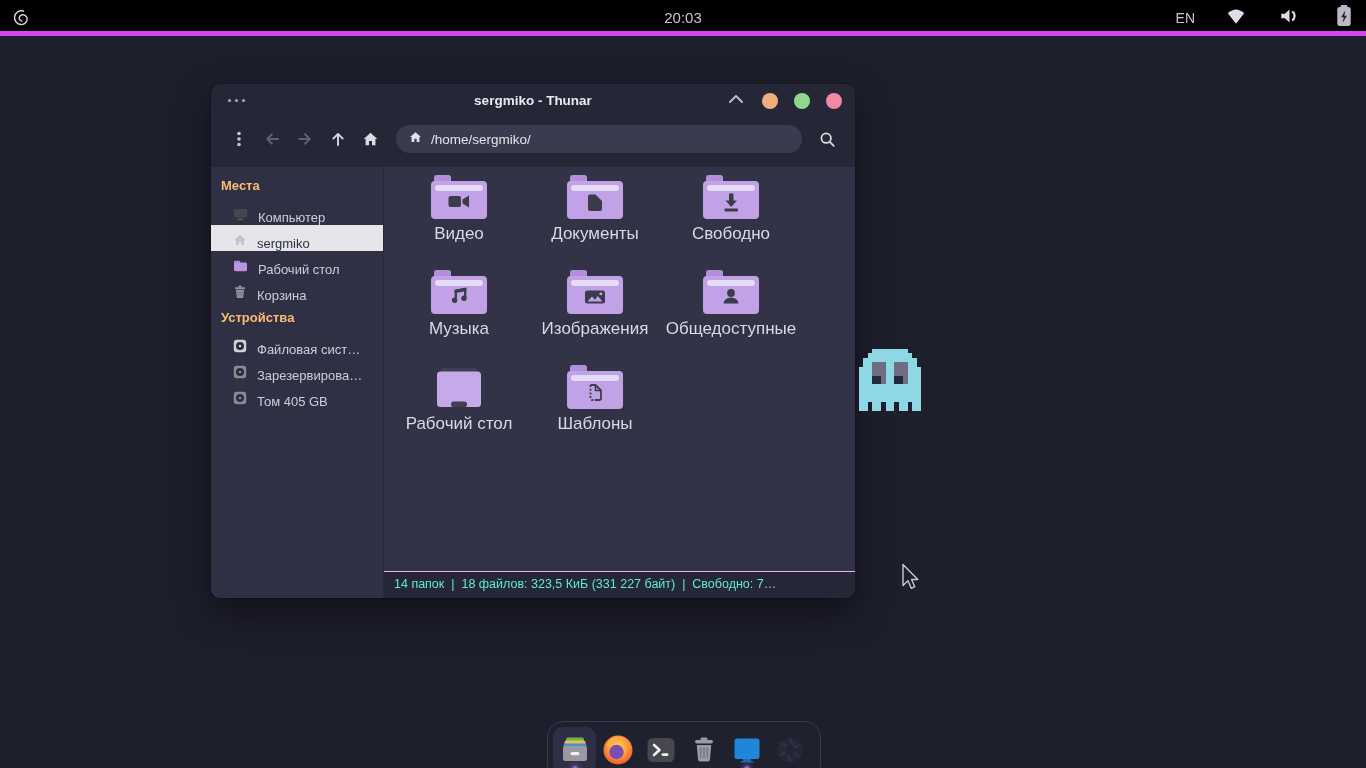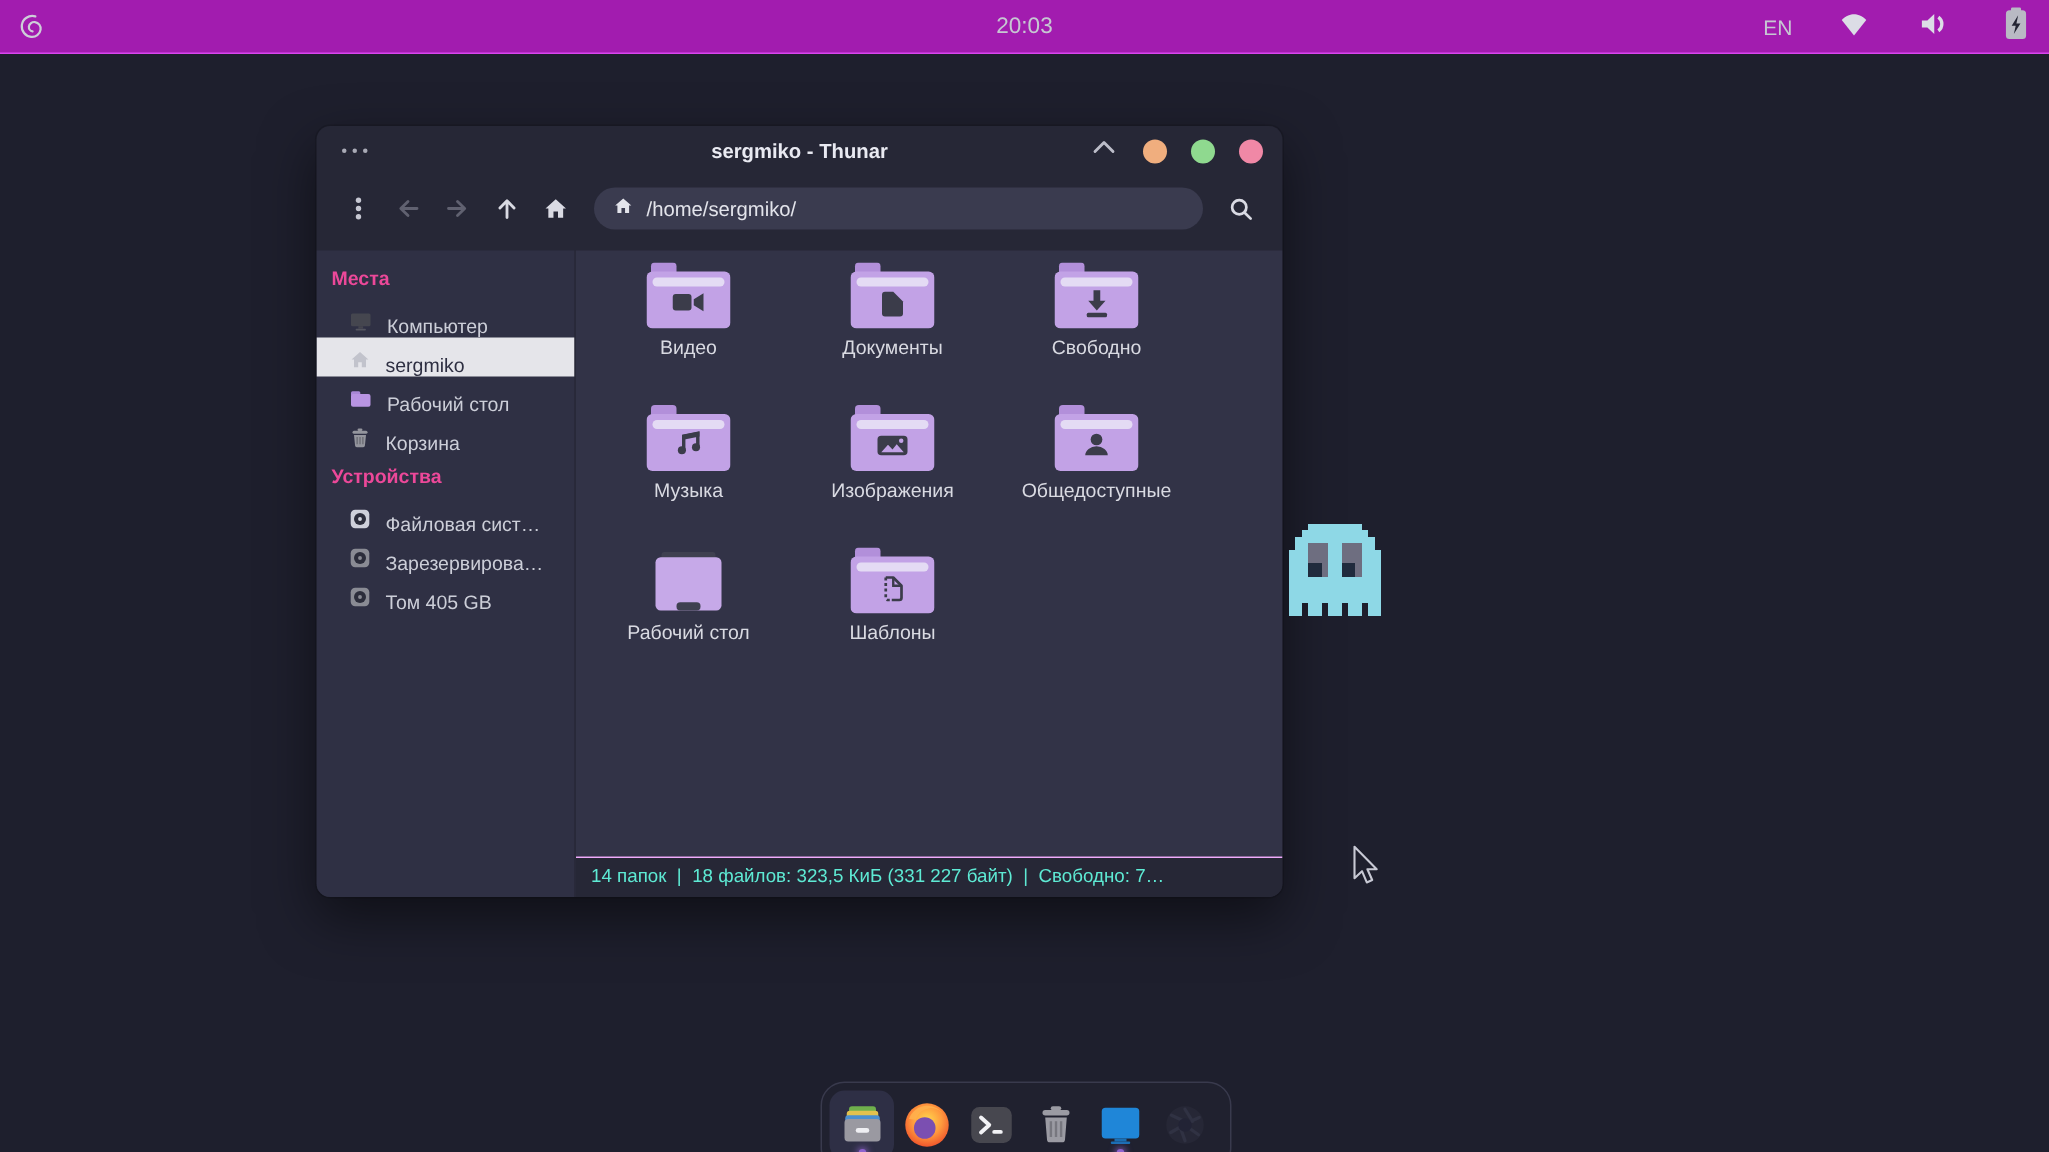--- a/index.html
+++ b/index.html
@@ -1,21 +1,21 @@
 <!DOCTYPE html>
 <html><head>
 <meta charset="utf-8">
 <style>
   html,body{margin:0;padding:0;}
   body{width:1366px;height:768px;overflow:hidden;background:#1e1f2d;
        font-family:"Liberation Sans","DejaVu Sans",sans-serif;position:relative;}
 
   
-  .topbar{position:absolute;left:0;top:0;width:1366px;height:36px;background:#a21caf;
-          border-bottom:1px solid #d946ef;box-sizing:border-box;}
+  .topbar{position:absolute;left:0;top:0;width:1366px;height:36px;background:#000000;
+          border-bottom:5px solid #d946ef;box-sizing:border-box;}
   .tb-logo{position:absolute;left:10px;top:7px;}
   .tb-clock{position:absolute;left:50%;top:0;transform:translateX(-50%);height:36px;
             line-height:36px;color:#c6c7d2;font-size:15px;}
   .tb-right{position:absolute;right:10px;top:0;height:36px;display:flex;align-items:center;gap:30px;}
   .tb-lang{color:#c6c7d2;font-size:14px;}
 
   
   .window{position:absolute;left:211px;top:84px;width:644px;height:514px;background:#262736;
           border-radius:9px;box-shadow:0 14px 36px rgba(0,0,0,.5),0 0 0 1px #1a1b27;
           display:flex;flex-direction:column;overflow:hidden;}
@@ -27,29 +27,29 @@
   .ctrl-circle{width:16px;height:16px;border-radius:50%;}
 
   .toolbar{flex:0 0 40px;display:flex;align-items:center;padding:2px 12px 8px 12px;gap:2px;}
   .tb-btn{width:31px;height:28px;display:flex;align-items:center;justify-content:center;background:none;
           border:none;padding:0;}
   .pathbar{flex:1;height:28px;background:#3a3b4f;border-radius:14px;display:flex;align-items:center;
            padding:0 12px;gap:8px;margin:0 8px;color:#e3e4eb;font-size:13.5px;box-sizing:border-box;}
 
   .content{flex:1;display:flex;min-height:0;}
   .sidebar{flex:0 0 172px;background:#2f3044;padding-top:4px;font-size:13px;color:#ccced8;box-sizing:border-box;}
-  .side-header{font-weight:700;color:#ec4899;padding:7px 10px 6px;}
+  .side-header{font-weight:700;color:#fdba74;padding:7px 10px 6px;}
   .side-item{height:26px;display:flex;align-items:flex-end;gap:9px;padding-left:21px;}
   .side-item.selected{background:#e5e5ea;color:#2e2f42;}
   .side-item .lbl{white-space:nowrap;overflow:hidden;}
 
   .rightcol{flex:1;display:flex;flex-direction:column;border-left:1px solid #282939;min-width:0;}
   .mainarea{flex:1;background:#323347;padding:8px 0 0 7px;display:grid;
             grid-template-columns:repeat(3,136px);grid-auto-rows:95px;align-content:start;justify-items:center;}
-  .grid-item{width:132px;text-align:center;color:#d9dae2;font-size:13px;}
+  .grid-item{width:132px;text-align:center;color:#d9dae2;font-size:17px;}
   .grid-item svg{display:block;margin:0 auto;}
   .grid-label{margin-top:5px;white-space:nowrap;}
   .statusbar{flex:0 0 26px;background:#262736;border-top:1px solid #f0abfc;color:#5eead4;
              font-size:12.5px;line-height:25px;padding-left:10px;white-space:pre;overflow:hidden;}
 
   
   .ghost{position:absolute;left:859px;top:349px;}
   .cursor{position:absolute;left:897px;top:562px;}
 
   .dock{position:absolute;left:547px;top:721px;width:274px;height:60px;background:#20212f;

